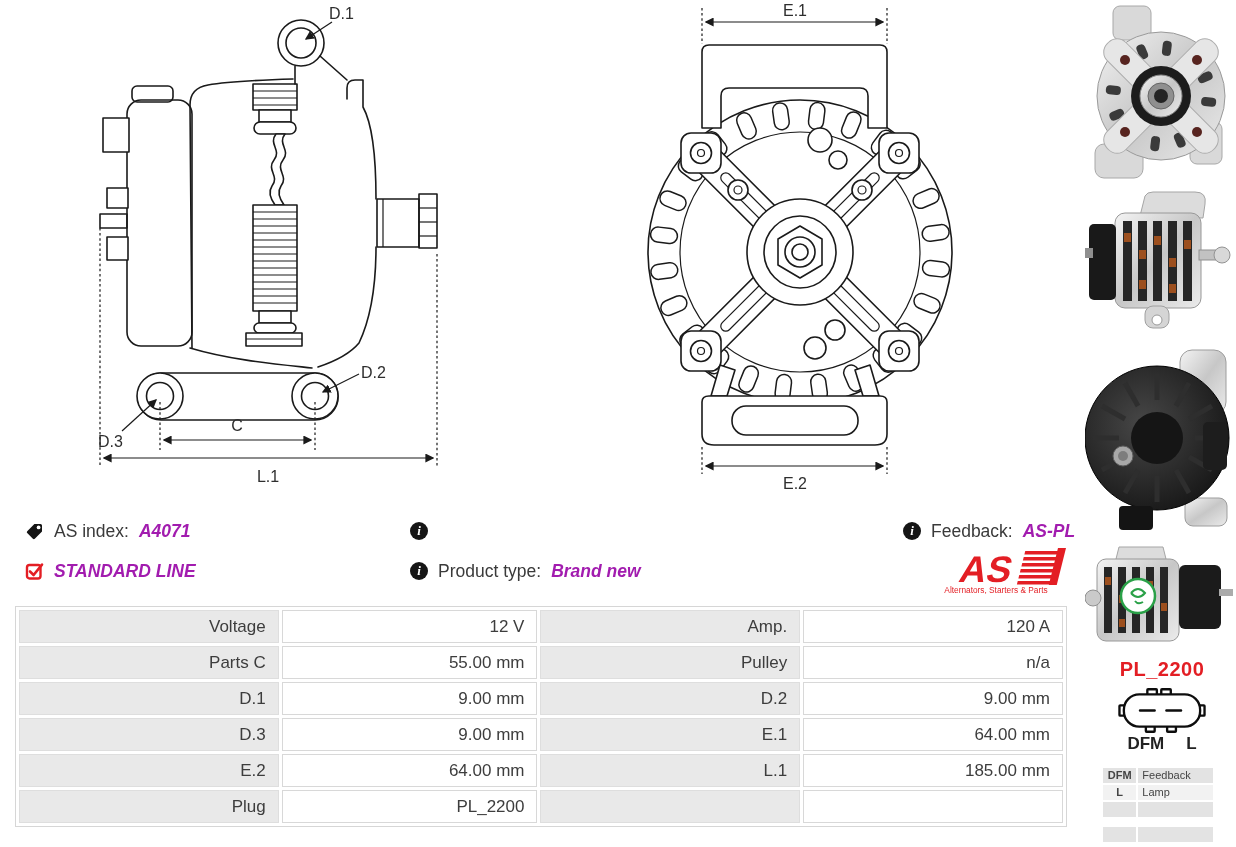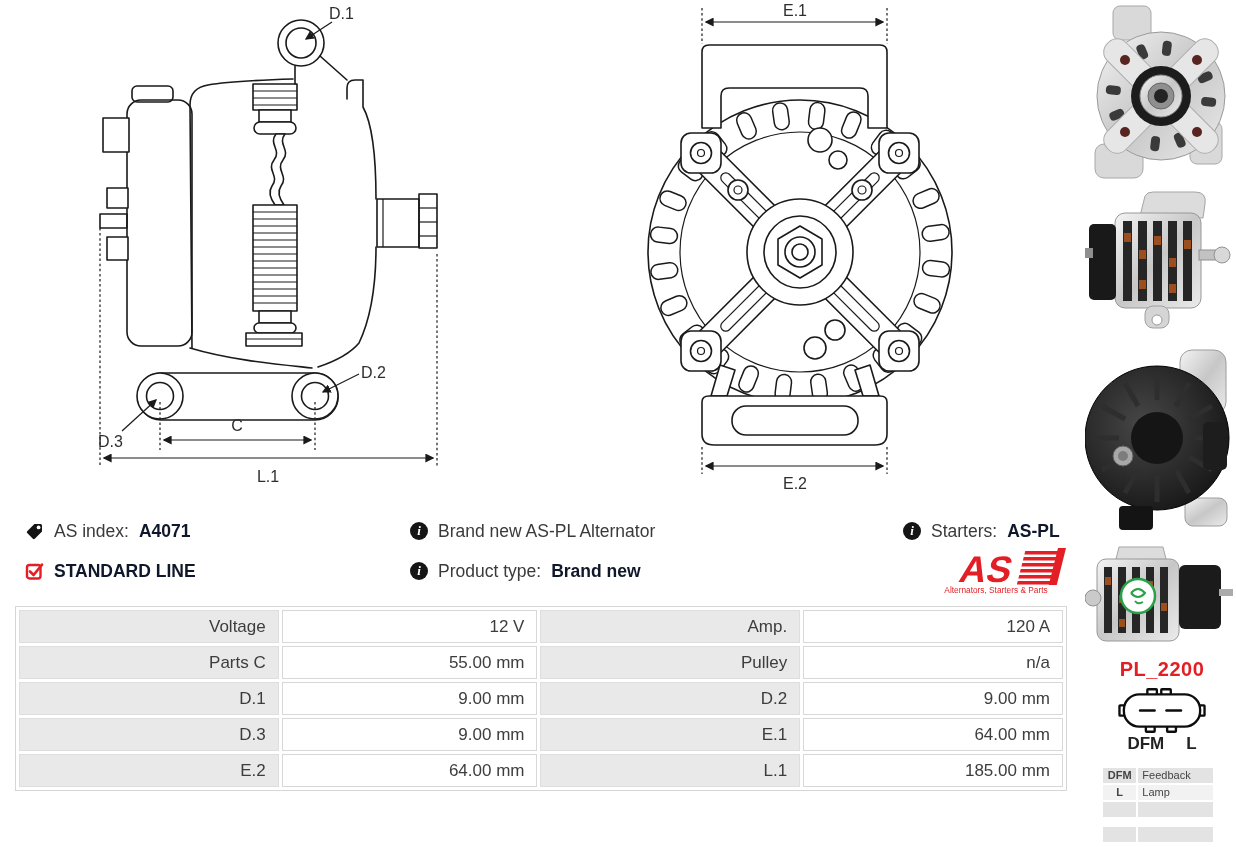--- a/index.html
+++ b/index.html
@@ -8,21 +8,21 @@
   svg{display:block;}
   svg text{font-family:"Liberation Sans",sans-serif;font-size:16px;fill:#2e2e2e;}
   .ln{fill:none;stroke:#1a1a1a;stroke-width:1.6;stroke-linejoin:round;stroke-linecap:round;}
   .lnthin{fill:none;stroke:#1a1a1a;stroke-width:1.2;}
   .wfill{fill:#fff;stroke:#1a1a1a;stroke-width:1.6;stroke-linejoin:round;}
   .dim{fill:none;stroke:#1a1a1a;stroke-width:1.2;}
   .dash{fill:none;stroke:#1a1a1a;stroke-width:1.2;stroke-dasharray:2.5 2.6;}
   .abs{position:absolute;}
   
   .info-item{position:absolute;display:flex;align-items:center;gap:10px;font-size:17.5px;height:22px;white-space:nowrap;}
-  .info-item b{color:#0f172a;}
+  .info-item b{color:#a21caf;font-style:italic;}
   .red{color:#e31e24;}
   .info-icon{width:18px;height:18px;border-radius:50%;background:#151515;color:#fff;
              display:inline-flex;align-items:center;justify-content:center;
              font-family:"Liberation Serif",serif;font-style:italic;font-weight:bold;font-size:13px;flex:0 0 18px;}
   
   .spec-table{position:absolute;left:15px;top:606px;width:1052px;border-collapse:separate;border-spacing:3px;
               background:#fff;border:1px solid #d6d6d6;font-size:17px;color:#3d3d3d;}
   .spec-table td{height:31px;padding:0 12px 0 10px;text-align:right;}
   .spec-table td.lbl{background:#e9e9e9;border:1px solid #dedede;}
   .spec-table td.val{background:#fff;border:1px solid #d8d8d8;}
@@ -364,32 +364,31 @@
   <div class="info-item" style="left:25px;top:560px;text-align:center;">
     <svg width="19" height="19" viewBox="0 0 19 19">
       <rect x="2" y="3" width="13.5" height="13.5" rx="2.5" fill="#fff" stroke="#e31e24" stroke-width="2.4"></rect>
       <path d="M5,9.5 L8.6,13 L17,2.6" fill="none" stroke="#e31e24" stroke-width="2.6" stroke-linecap="round" stroke-linejoin="round"></path>
     </svg>
     <b class="red">STANDARD LINE</b>
   </div>
 
   <div class="info-item" style="left:410px;top:520px;">
     <span class="info-icon">i</span>
-    <span>Brand new AS-PL Alternator</span>
   </div>
 
   <div class="info-item" style="left:410px;top:560px;">
     <span class="info-icon">i</span>
     <span>Product type:</span>
     <b>Brand new</b>
   </div>
 
   <div class="info-item" style="left:903px;top:520px;">
     <span class="info-icon">i</span>
-    <span>Starters:</span>
+    <span>Feedback:</span>
     <b>AS-PL</b>
   </div>
 
   <div class="as-logo">
     <svg width="136" height="46" viewBox="0 0 136 46">
       <g transform="skewX(-14) translate(8,0)">
         <text x="28" y="34" style="font-size:37px;font-weight:bold;fill:#e31e24;font-family:'Liberation Sans',sans-serif;">AS</text>
         <g fill="#e31e24">
           <rect x="88" y="3" width="38" height="3.6"></rect>
             <rect x="88" y="9" width="38" height="3.6"></rect>
@@ -434,20 +433,26 @@
         <td class="lbl">D.3</td>
         <td class="val">9.00 mm</td>
         <td class="lbl">E.1</td>
         <td class="val">64.00 mm</td>
       </tr>
       <tr>
         <td class="lbl">E.2</td>
         <td class="val">64.00 mm</td>
         <td class="lbl">L.1</td>
         <td class="val">185.00 mm</td>
+      </tr>
+      <tr>
+        <td class="lbl">Plug</td>
+        <td class="val">PL_2200</td>
+        <td class="lbl"></td>
+        <td class="val"></td>
       </tr>
     </tbody>
   </table>
 
   <div class="plug-block">
     <div class="plug-title">PL_2200</div>
     <svg class="plug-svg" width="88" height="47" viewBox="0 0 120 64">
       <g fill="#fff" stroke="#0d0d0d" stroke-width="3.2">
         <rect x="40" y="3" width="13" height="12" rx="1"></rect>
         <rect x="59" y="3" width="13" height="12" rx="1"></rect>

